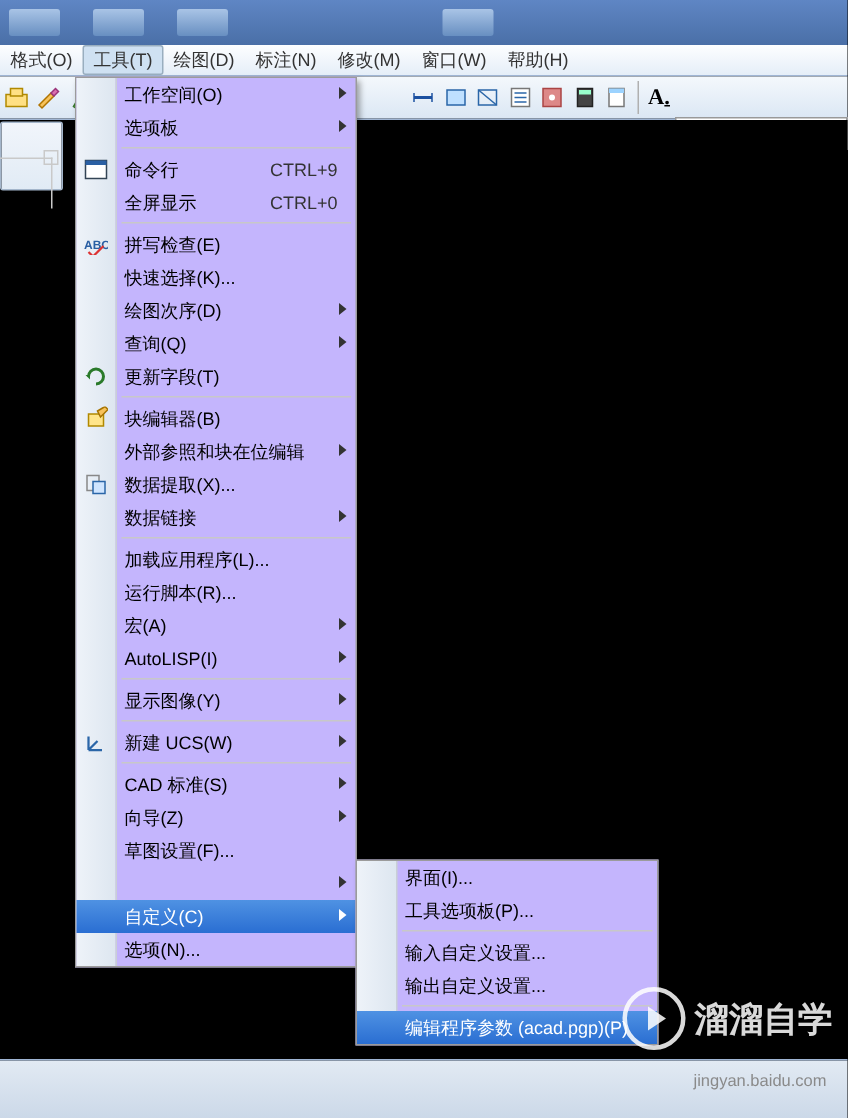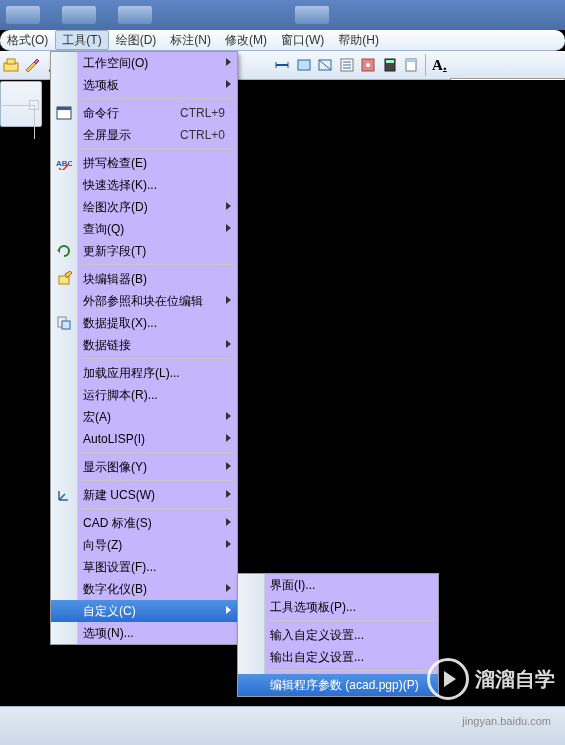--- a/index.html
+++ b/index.html
@@ -1,20 +1,20 @@
 <!DOCTYPE html>
 <html><head>
 <meta charset="utf-8">
 <style>
   html, body { margin: 0; padding: 0; width: 565px; height: 745px; overflow: hidden; font-family: "Microsoft YaHei", "SimSun", Arial, sans-serif; font-size: 12px; background: #000; }
   
   .titlebar-strip { position: absolute; left: 0; top: 0; width: 565px; height: 30px; background: linear-gradient(to bottom, #5f86c4, #4a6fa7); }
   .titlebar-strip .glint { position: absolute; width: 34px; height: 18px; top: 6px; background: linear-gradient(to bottom, #a9c4e6, #688fc1); border-radius: 2px; }
   
-  .menubar { position: absolute; left: 0; top: 30px; width: 565px; height: 20px; background: linear-gradient(to bottom, #fdfeff, #e5eef8); border-bottom: 1px solid #9fb5d4; display: flex; align-items: center; border-radius: 10px; }
+  .menubar { position: absolute; left: 0; top: 30px; width: 565px; height: 20px; background: linear-gradient(to bottom, #fdfeff, #e5eef8); border-bottom: 1px solid #9fb5d4; display: flex; align-items: center; }
   .menu-item { padding: 2px 7px 2px 7px; height: 16px; line-height: 16px; color: #333; white-space: nowrap; }
   .menu-item.active { background: #cfe1f2; border: 1px solid #99aebf; padding: 1px 6px; border-radius: 2px; }
   
   .toolbar { position: absolute; left: 0; top: 51px; width: 565px; height: 28px; background: linear-gradient(to bottom, #f4f8fc, #dbe7f4); border-bottom: 1px solid #9fb5d4; display: flex; align-items: center; }
   .tb-ico { width: 22px; height: 22px; margin: 0 1px; display: flex; align-items: center; justify-content: center; }
   .tb-sep { width: 1px; height: 22px; background: #b0b0b0; margin: 0 3px; }
   .tb-gap { flex: 0 0 200px; }
   .stylebox { background: #fff; border: 1px solid #999; height: 20px; padding: 0 50px 0 6px; line-height: 20px; font-family: "Times New Roman", serif; font-style: italic; font-size: 14px; font-weight: bold; letter-spacing: 0.5px; margin-top: 48px; }
   .font-a { font-family: serif; font-size: 15px; font-weight: bold; }
   .font-a .ul { text-decoration: underline; }
@@ -42,21 +42,21 @@
   
   .main-menu { left: 50px; top: 51px; width: 186px; }
   .sub-menu  { left: 237px; top: 573px; width: 200px; }
 
   
   svg { display: block; }
 
   .watermark { position: absolute; right: 10px; bottom: 45px; display: flex; align-items: center; color: #fff; opacity: 0.85; }
   .watermark .circ { width: 36px; height: 36px; border: 3px solid #fff; border-radius: 50%; display:flex; align-items:center; justify-content:center; margin-right:6px;}
   .watermark .tri { width: 0; height: 0; border-top: 8px solid transparent; border-bottom: 8px solid transparent; border-left: 12px solid #fff; margin-left:3px;}
-  .watermark .txt { font-size: 20px; font-weight: 700; }
+  .watermark .txt { font-size: 23px; font-weight: 700; }
   .wm-sub { position: absolute; right: 14px; bottom: 18px; color: #8a8a8a; font-size: 11px; }
 </style>
 </head>
 <body>
 
 <div class="titlebar-strip">
   <div class="glint" style="left:6px"></div>
   <div class="glint" style="left:62px"></div>
   <div class="glint" style="left:118px"></div>
   <div class="glint" style="left:295px"></div>
@@ -284,21 +284,20 @@
       <div class="ic"></div>
       <div class="lbl">向导(Z)</div>
       <div class="arrow"></div>
     </div>
   <div class="mi">
       <div class="ic"></div>
       <div class="lbl">草图设置(F)...</div>
     </div>
   <div class="mi">
       <div class="ic"></div>
-      <div class="lbl">数字化仪(B)</div>
       <div class="arrow"></div>
     </div>
   <div class="mi highlight">
       <div class="ic"></div>
       <div class="lbl">自定义(C)</div>
       <div class="arrow"></div>
     </div>
   <div class="mi">
       <div class="ic"></div>
       <div class="lbl">选项(N)...</div>

